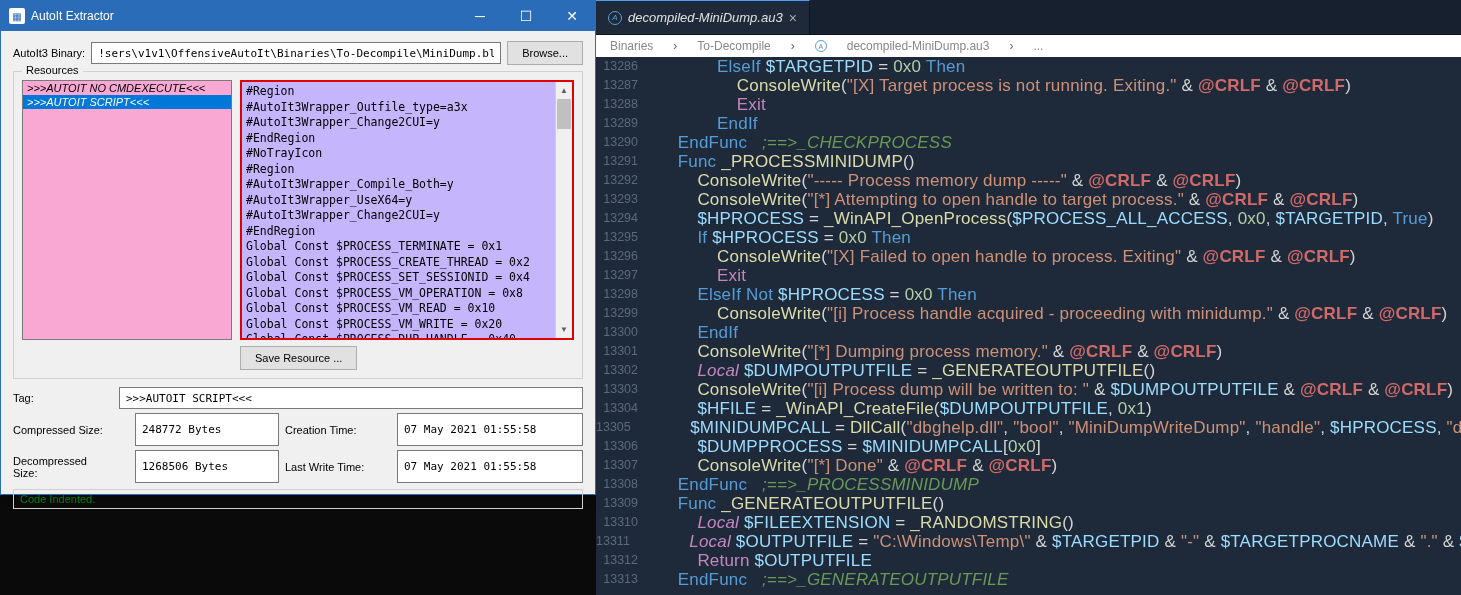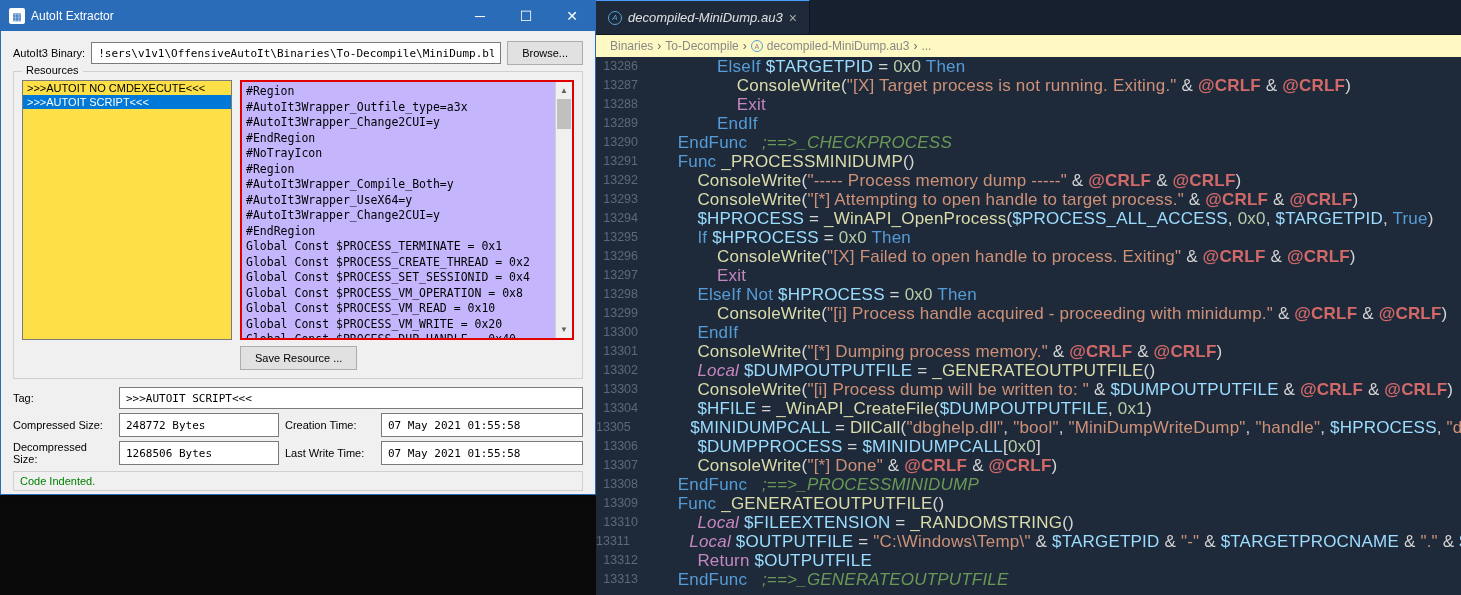--- a/index.html
+++ b/index.html
@@ -16,45 +16,45 @@
 .win-body { padding: 10px 12px; font-size: 11px; color: #000; }
 .row { display: flex; align-items: center; margin-bottom: 6px; gap: 6px; }
 .lbl { font-size: 11px; }
 .txtfield { flex: 1; border: 1px solid #7a7a7a; background: #fff; padding: 3px 6px; font-family: 'Consolas', monospace; font-size: 11px; height: 22px; }
 .btn { border: 1px solid #adadad; background: #e1e1e1; padding: 3px 14px; font-size: 11px; cursor: pointer; height: 24px; }
 
 .fieldset { border: 1px solid #d0d0d0; padding: 8px; position: relative; margin-bottom: 8px; }
 .fieldset-legend { position: absolute; top: -8px; left: 8px; background: #f0f0f0; padding: 0 4px; font-size: 11px; }
 
 .resources-area { display: flex; gap: 8px; height: 260px; }
-.listbox { width: 210px; border: 1px solid #7a7a7a; background: #fde047; font-family: 'Consolas', monospace; font-size: 11px; overflow: auto; }
+.listbox { width: 210px; border: 1px solid #7a7a7a; background: #f9a8d4; font-family: 'Consolas', monospace; font-size: 11px; overflow: auto; font-style: italic; }
 .list-item { padding: 1px 4px; white-space: nowrap; cursor: pointer; }
 .list-item.selected { background: #0078d7; color: #fff; }
 
 .textarea-wrap { flex: 1; border: 2px solid #e00000; background: #c4b5fd; position: relative; overflow: hidden; }
 .textarea-content { font-family: 'Consolas', monospace; font-size: 11.5px; padding: 2px 4px; white-space: pre; line-height: 1.35; overflow: auto; height: 100%; }
 .scrollbar { position: absolute; right: 0; top: 0; width: 17px; height: 100%; background: #f0f0f0; border-left: 1px solid #d0d0d0; }
 .scroll-thumb { position: absolute; top: 17px; left: 1px; right: 1px; height: 30px; background: #c0c0c0; }
 .scroll-arrow { position: absolute; left: 0; right: 0; height: 17px; display: flex; align-items: center; justify-content: center; font-size: 8px; color: #606060; }
 
 .info-grid { display: grid; grid-template-columns: 100px 160px 90px 1fr; gap: 4px 6px; align-items: center; }
-.info-grid .txtfield { height: 24px; font-size: 11px; }
+.info-grid .txtfield { height: 33px; font-size: 11px; margin-left: 16px; }
 .info-grid .lbl { font-size: 11px; }
 .full-row { display: grid; grid-template-columns: 100px 1fr; gap: 6px; align-items: center; margin-bottom: 4px; }
 .status { border: 1px solid #d0d0d0; padding: 3px 6px; color: #008000; font-size: 11px; margin-top: 6px; }
 
 
 .vscode { position: absolute; left: 596px; top: 0; right: 0; height: 595px; background: #1e2a3a; color: #ccc; font-family: 'Consolas', monospace; font-size: 13px; }
 .tabs { height: 35px; background: #16202e; display: flex; align-items: stretch; border-bottom: 1px solid #0d1520; }
 .tab { display: flex; align-items: center; padding: 0 12px; gap: 6px; background: #1e2a3a; border-right: 1px solid #0d1520; font-style: italic; color: #e0e0e0; position: relative; }
 .tab-icon { width: 14px; height: 14px; border-radius: 50%; border: 1.5px solid #5a9fd4; display: flex; align-items: center; justify-content: center; font-size: 8px; color: #5a9fd4; }
 .tab-close { font-size: 14px; color: #aaa; cursor: pointer; font-style: normal; }
 .tab.active { border-top: 1px solid #4a9eff; }
 
-.breadcrumb { height: 22px; display: flex; align-items: center; padding: 0 14px; gap: 4px; font-size: 12px; color: #888; background: #fef9c3; }
+.breadcrumb { height: 22px; display: flex; align-items: center; padding: 0 14px; gap: 20px; font-size: 12px; color: #888; background: #ffffff; }
 .breadcrumb .sep { color: #666; }
 .bc-icon { width: 12px; height: 12px; border-radius: 50%; border: 1px solid #5a9fd4; font-size: 7px; display: inline-flex; align-items: center; justify-content: center; }
 
 .editor { overflow: hidden; }
 .code-line { display: flex; line-height: 19px; white-space: pre; }
 .lineno { width: 62px; text-align: right; color: #5a6a7a; padding-right: 20px; user-select: none; font-size: 12.5px; }
 .code { flex: 1; font-size: 17px; letter-spacing: 0.2px; }
 
 .kw { color: #569cd6; }
 .kw-special { color: #c586c0; }

